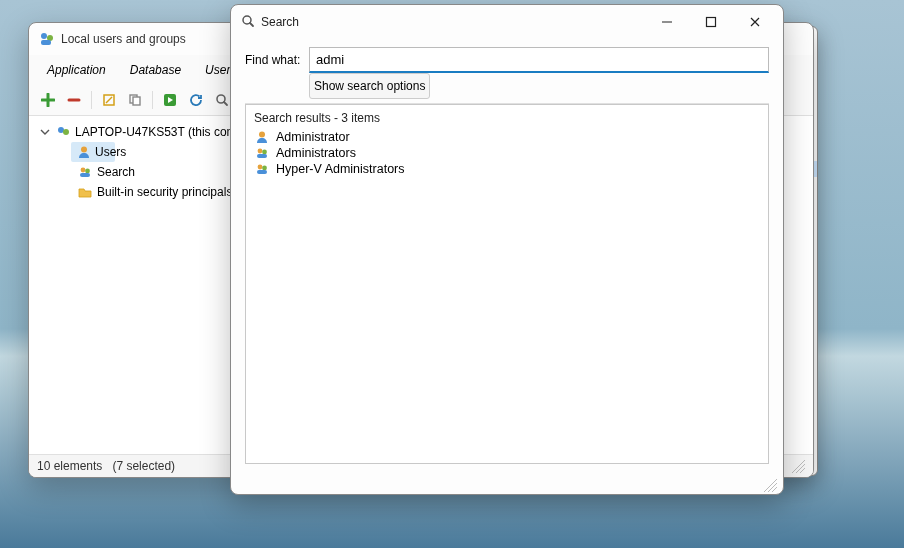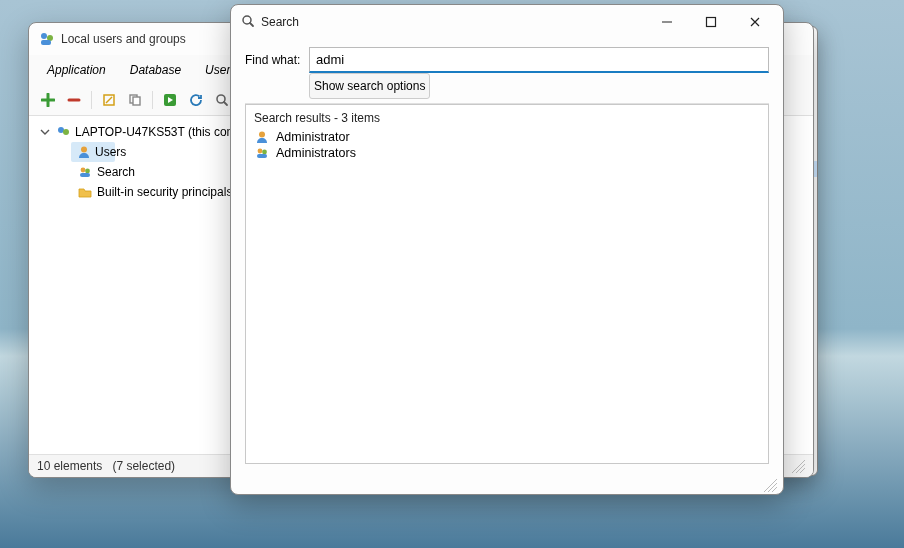--- a/index.html
+++ b/index.html
@@ -354,18 +354,28 @@
         <span class="icon">
           <svg width="14" height="14" viewBox="0 0 14 14">
               <circle cx="5" cy="5" r="2.4" fill="#e6a23c"></circle>
               <circle cx="9.5" cy="6" r="2.4" fill="#7cb342"></circle>
               <rect x="2" y="8" width="10" height="4" rx="2" fill="#4a90d9"></rect>
             </svg>
         </span>
         <span>Administrators</span>
       </div>
 
+      <div class="result-row">
+        <span class="icon">
+          <svg width="14" height="14" viewBox="0 0 14 14">
+              <circle cx="5" cy="5" r="2.4" fill="#e6a23c"></circle>
+              <circle cx="9.5" cy="6" r="2.4" fill="#7cb342"></circle>
+              <rect x="2" y="8" width="10" height="4" rx="2" fill="#4a90d9"></rect>
+            </svg>
+        </span>
+        <span>Hyper-V Administrators</span>
+      </div>
     </div>
   </div>
   <div class="search-status">
     <span class="resize-grip"></span>
   </div>
 </div>
 
 </body></html>

